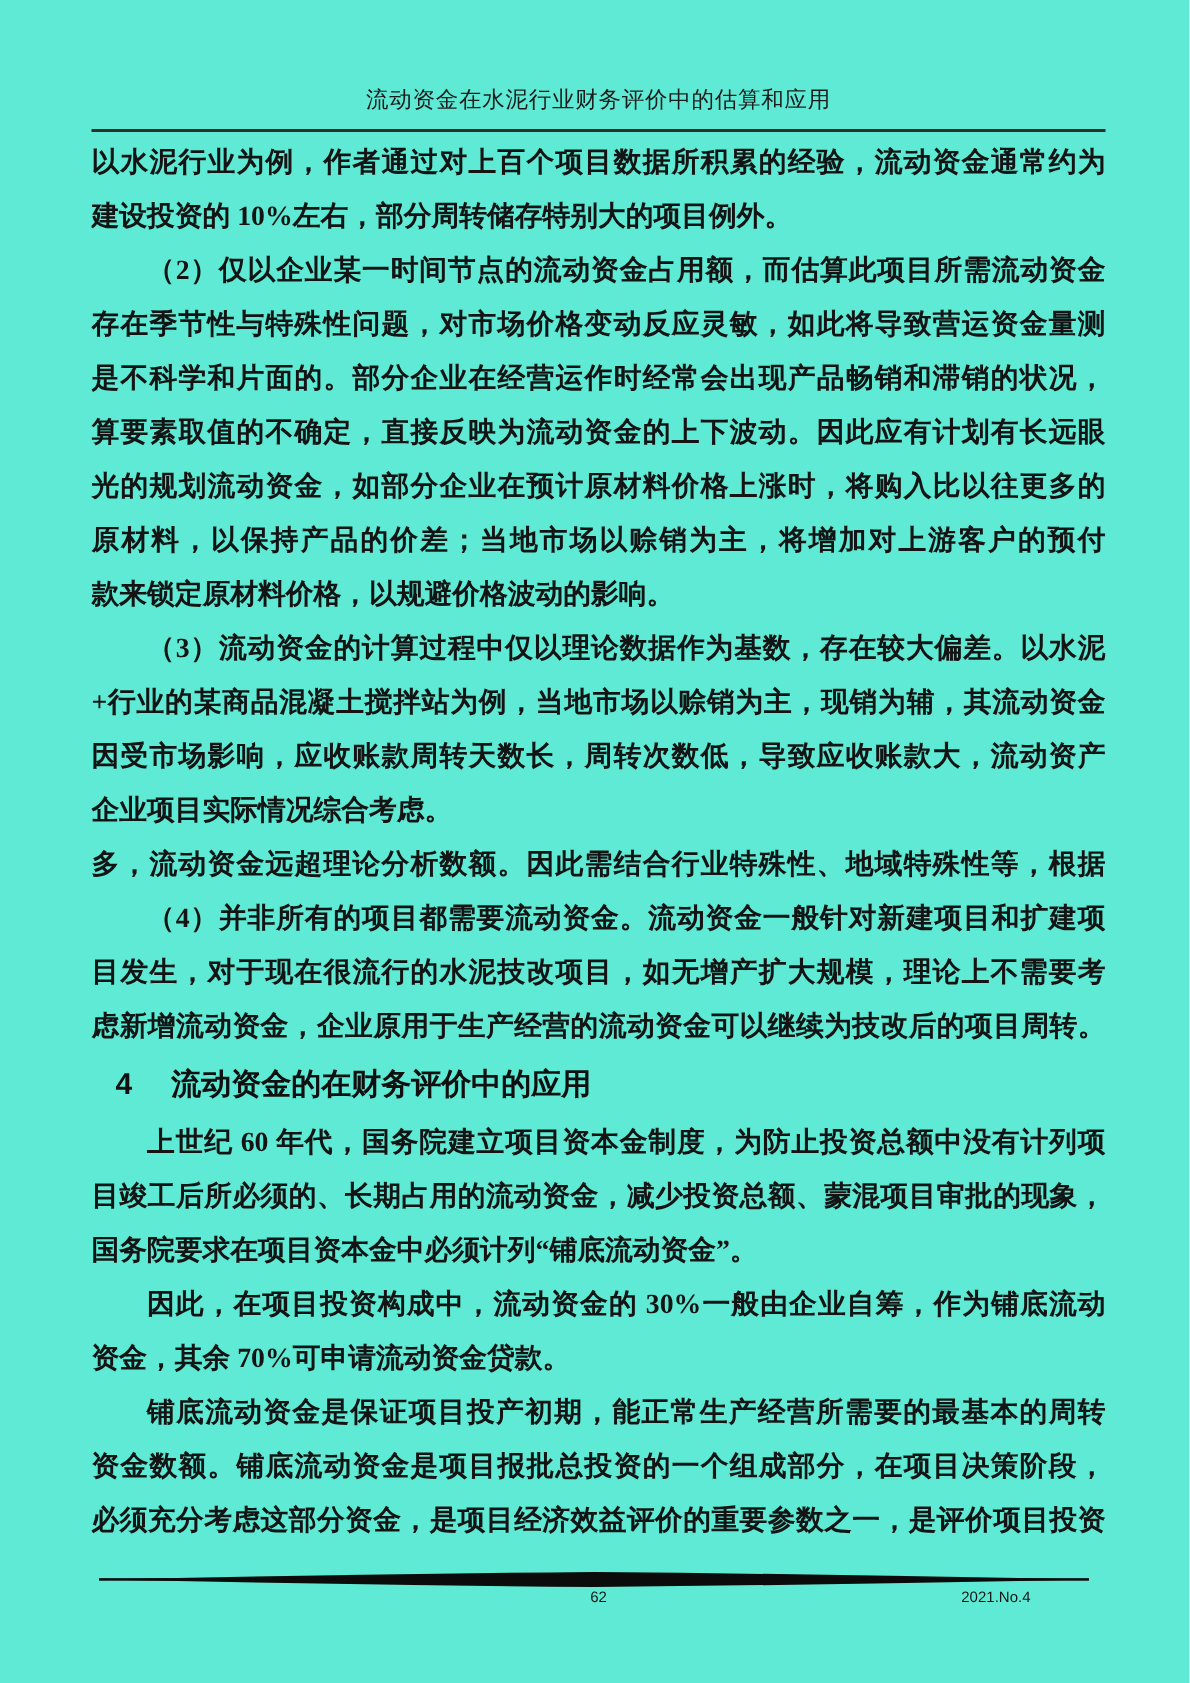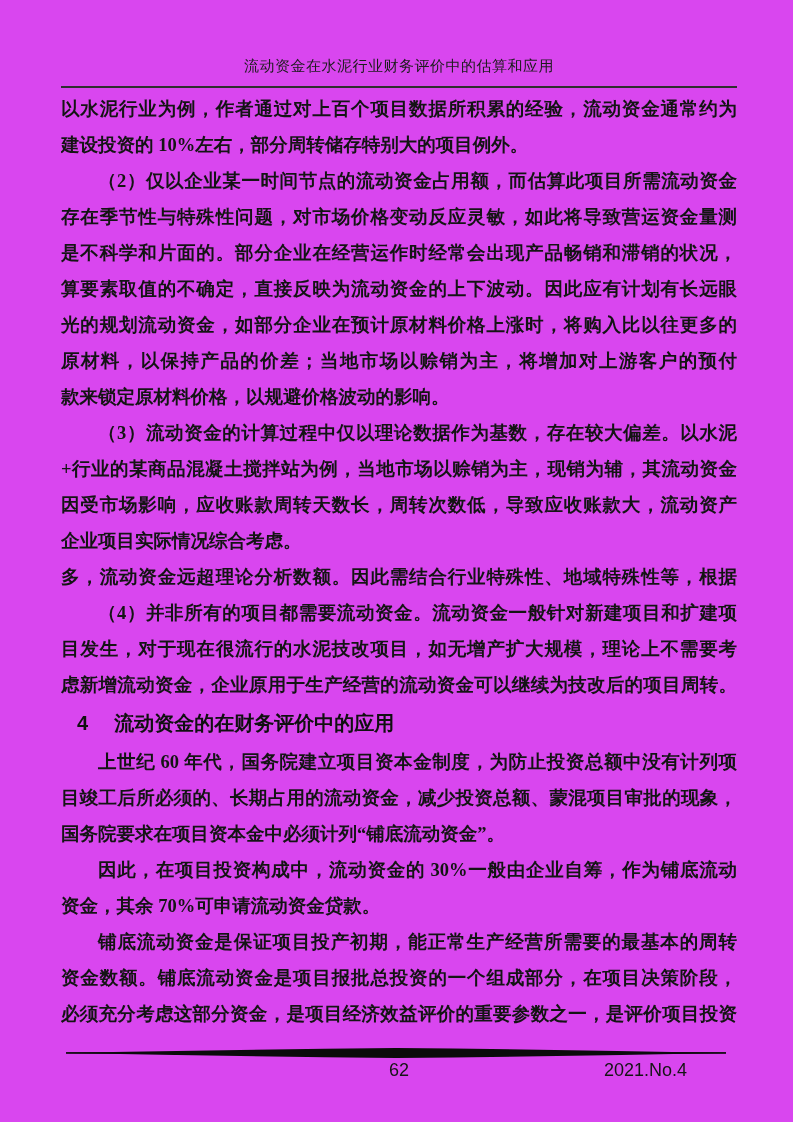--- a/index.html
+++ b/index.html
@@ -1,17 +1,17 @@
 <!DOCTYPE html>
 <html><head>
 <meta charset="utf-8">
 <style>
   html,body{margin:0;padding:0;background:#ffffff;}
   .page{
-    position:relative;width:793px;height:1122px;background:#d946ef;
+    position:relative;width:793px;height:1122px;background:#5eead4;
     font-family:"Liberation Serif","DejaVu Serif",serif;color:#1a1a1a;overflow:hidden;
   }
   
   .rh-title{
     position:absolute;top:57px;left:61px;width:676px;text-align:center;
     font-size:15px;letter-spacing:0.5px;color:#1c1c1c;white-space:nowrap;
   }
   .rh-rule{position:absolute;top:86px;left:61px;width:676px;height:2px;background:#2e2e2e;}
   
   .body{position:absolute;top:91px;left:61px;width:676px;font-size:18.5px;color:#141414;}
@@ -24,21 +24,21 @@
   .heading{
     height:41px;line-height:41px;font-family:"Liberation Sans","DejaVu Sans",sans-serif;
     font-weight:bold;font-size:20px;color:#101010;white-space:nowrap;margin-left:16px;
   }
   .h-num{display:inline-block;margin-right:26px;}
   
   .footer-bar{position:absolute;top:1047px;left:66px;width:660px;height:12px;}
   .footer-bar svg{display:block;}
   .footer-line{
     position:absolute;top:1060px;left:61px;width:676px;height:18px;
-    font-family:"Liberation Sans","DejaVu Sans",sans-serif;font-size:18px;color:#151515;
+    font-family:"Liberation Sans","DejaVu Sans",sans-serif;font-size:10px;color:#151515;
   }
   .pg{position:absolute;left:0;right:0;text-align:center;}
   .issue{position:absolute;right:50px;top:0;}
 </style>
 </head>
 <body>
 
 <div class="page">
 
   <div class="rh-title">流动资金在水泥行业财务评价中的估算和应用</div>

